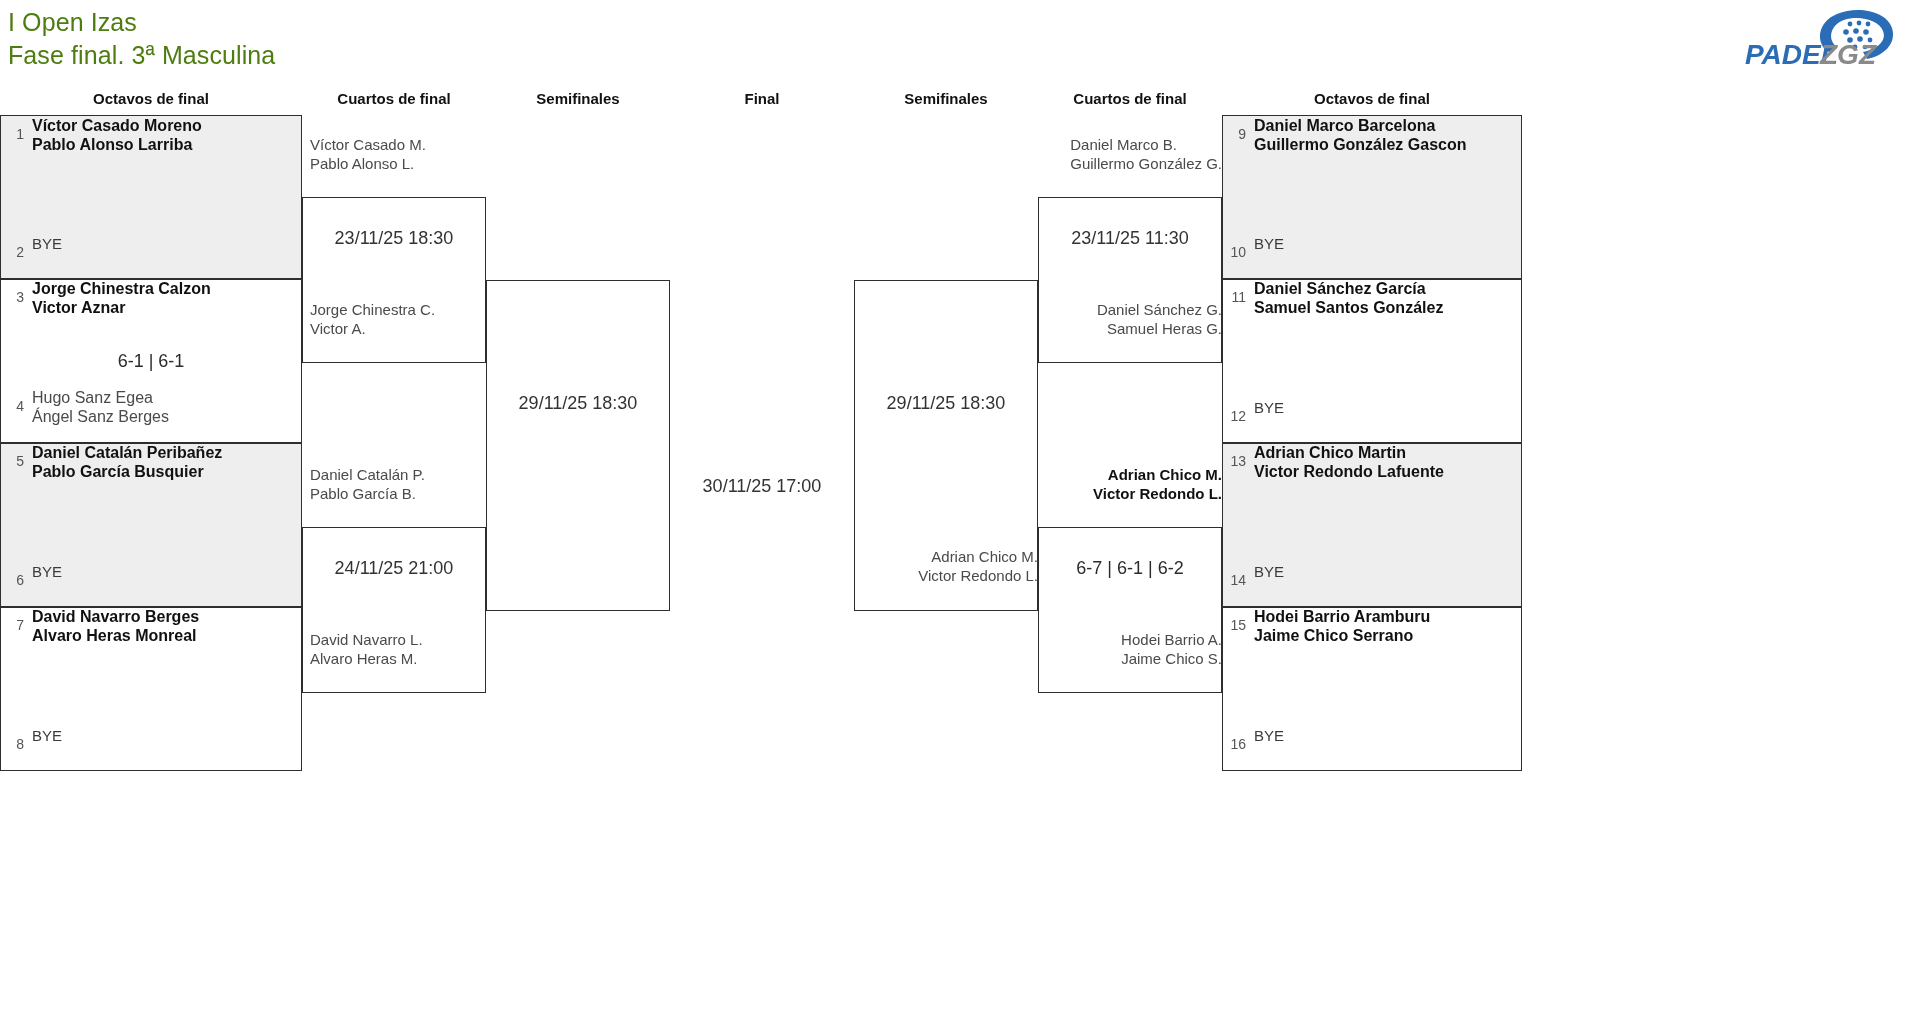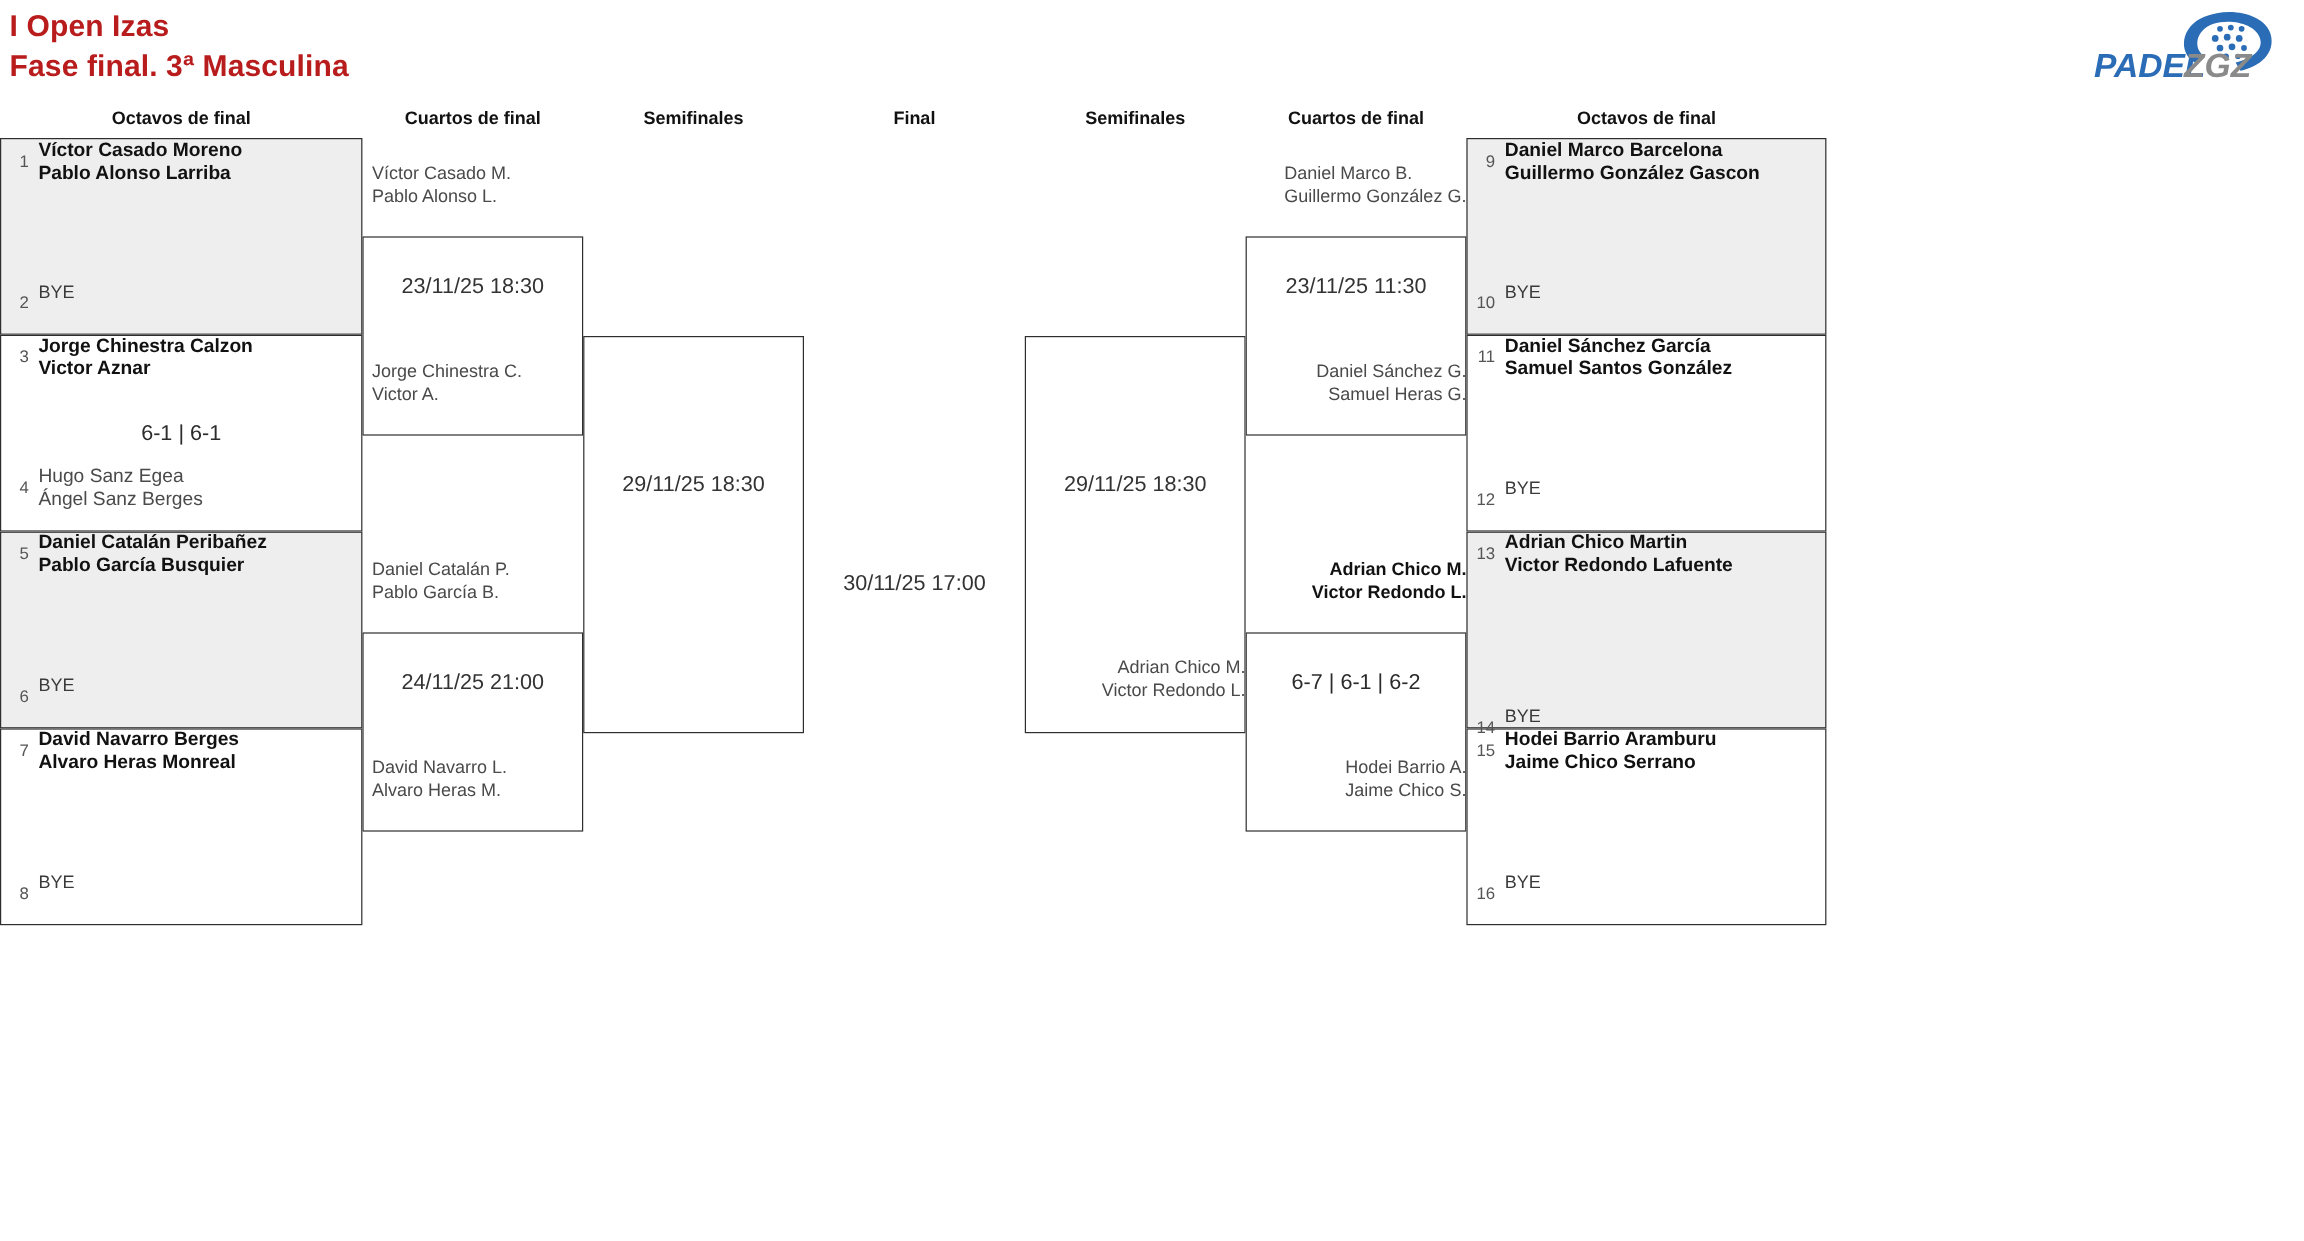--- a/index.html
+++ b/index.html
@@ -7,21 +7,21 @@
     width: 1920px; height: 1034px;
     background: #ffffff;
     font-family: "Liberation Sans", sans-serif;
     color: #1b1b1b;
     overflow: hidden;
   }
   #root { position: relative; width: 1920px; height: 1034px; }
 
   
   .title-block { position: absolute; left: 8px; top: 6px; }
-  .title-line { font-size: 25px; line-height: 33px; font-weight: 700; color: #b91c1c; letter-spacing: .1px; }
+  .title-line { font-size: 25px; line-height: 33px; font-weight: 400; color: #4d7c0f; letter-spacing: .1px; }
 
   .logo { position: absolute; right: 18px; top: 4px; width: 215px; height: 74px; }
   .logo svg { width: 215px; height: 74px; display: block; }
 
   
   .round-head {
     position: absolute; top: 88px; height: 22px;
     font-size: 15px; font-weight: 700; color: #111;
     text-align: center; line-height: 22px; white-space: nowrap;
   }
@@ -263,21 +263,21 @@
     </span>
   </div>
 
   <div class="slot" style="left:1226px; top:443px; width:294px;">
     <span class="seed">13</span>
     <span class="names win">
       <span class="ln">Adrian Chico Martin</span><br>
       <span class="ln">Victor Redondo Lafuente</span>
     </span>
   </div>
-  <div class="slot" style="left:1226px; top:562px; width:294px;margin-top:26px;">
+  <div class="slot" style="left:1226px; top:562px; width:294px;">
     <span class="seed">14</span>
     <span class="names bye">
       <span class="ln">BYE</span>
     </span>
   </div>
 
   <div class="slot" style="left:1226px; top:607px; width:294px;">
     <span class="seed">15</span>
     <span class="names win">
       <span class="ln">Hodei Barrio Aramburu</span><br>

